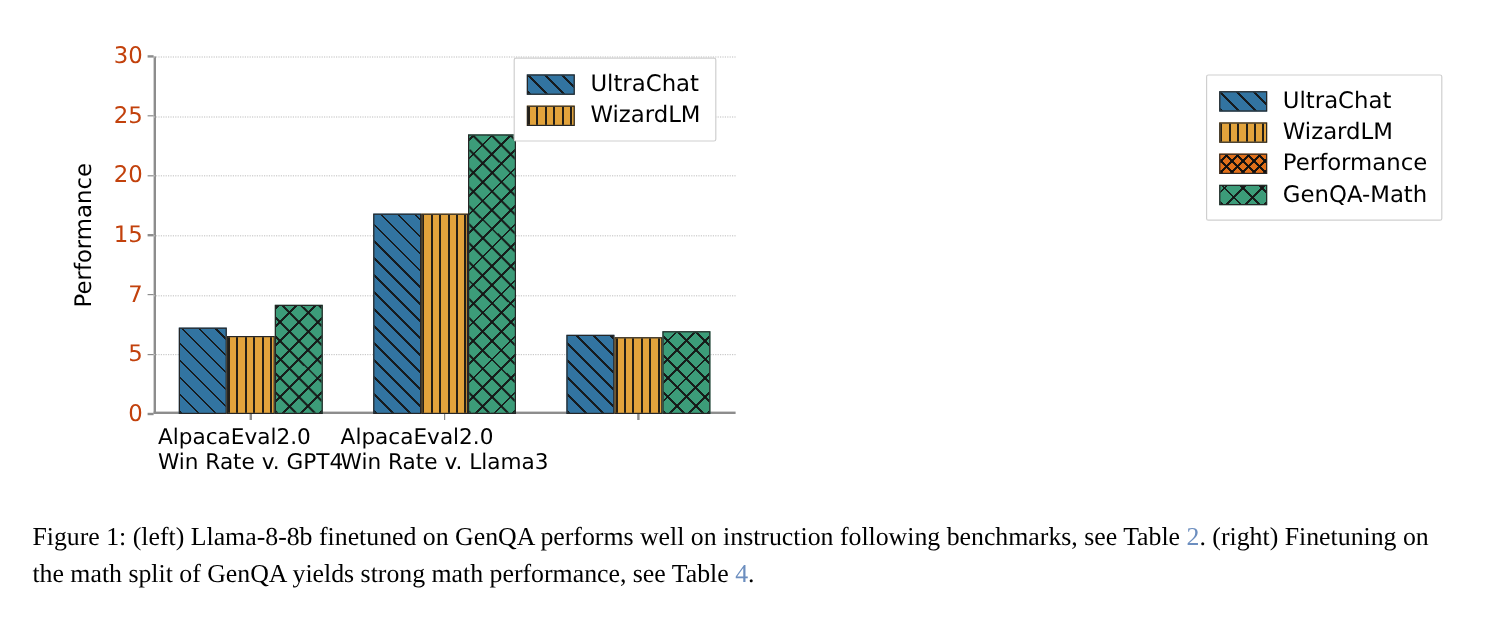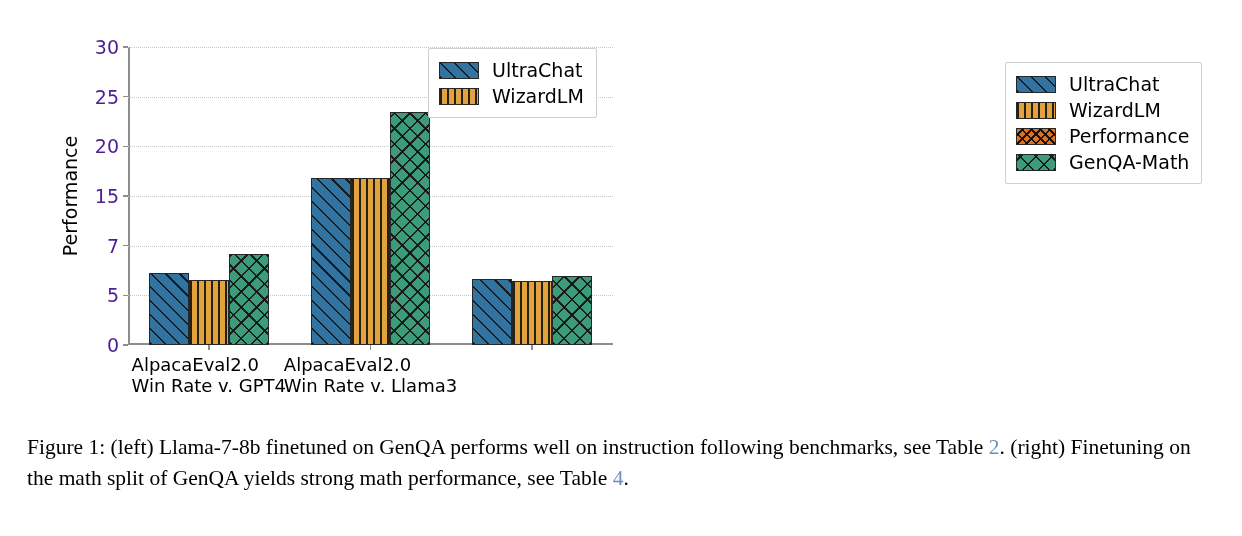--- a/index.html
+++ b/index.html
@@ -74,21 +74,21 @@
     height: 5px;
     background: #8d8d8d;
   }
   .ytick-label {
     position: absolute;
     right: calc(100% + 9px);
     transform: translateY(-50%);
     font-size: 19px;
     line-height: 1;
     white-space: nowrap;
-    color: #4c1d95;
+    color: #c2410c;
   }
   .xtick-label {
     position: absolute;
     top: calc(100% + 9px);
     transform: translateX(-50%);
     font-size: 18px;
     line-height: 1.18;
     text-align: left;
     white-space: pre-line;
     color: #000;
@@ -271,15 +271,15 @@
           </div>
           <div class="legend-row">
             <span class="legend-swatch h-green"></span>
             <span class="legend-label">GenQA-Math</span>
           </div>
         </div>
     </div>
 
   </div>
 
-  <div class="caption"><span>Figure 1: (left) Llama-7-8b finetuned on GenQA performs well on instruction following benchmarks, see Table </span><span class="ref">2</span><span>. (right) Finetuning on the math split of GenQA yields strong math performance, see Table </span><span class="ref">4</span><span>.</span></div>
+  <div class="caption"><span>Figure 1: (left) Llama-8-8b finetuned on GenQA performs well on instruction following benchmarks, see Table </span><span class="ref">2</span><span>. (right) Finetuning on the math split of GenQA yields strong math performance, see Table </span><span class="ref">4</span><span>.</span></div>
 
 </div>
 
 </body></html>

